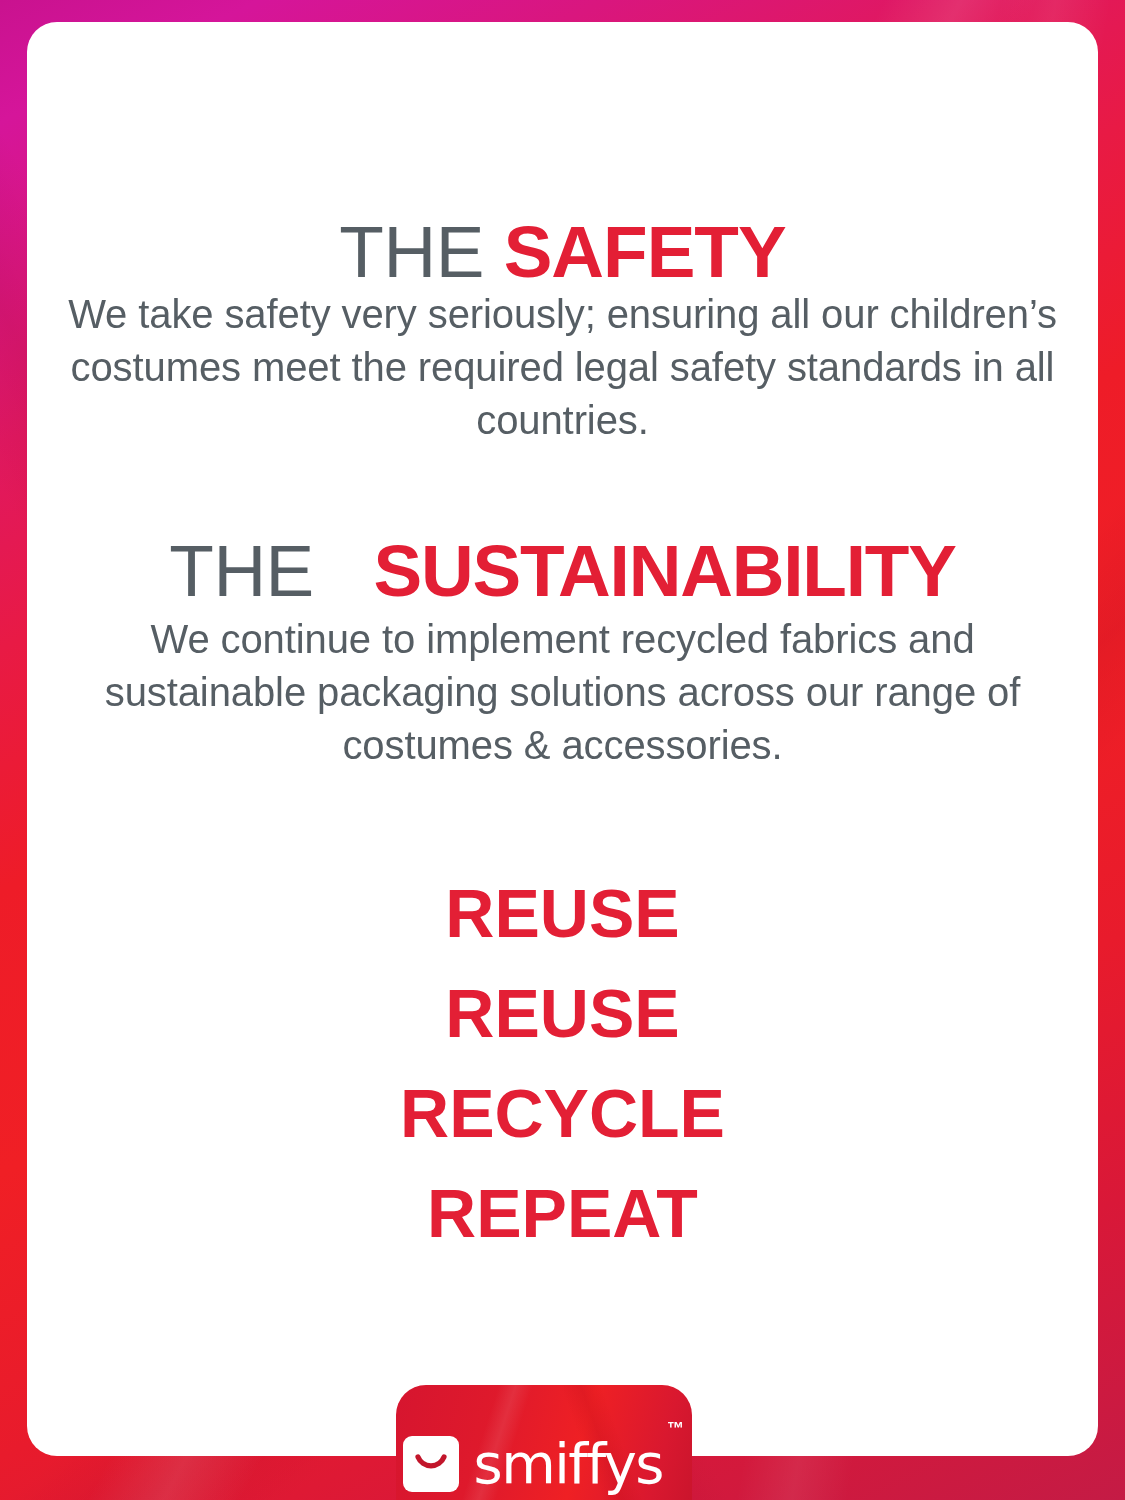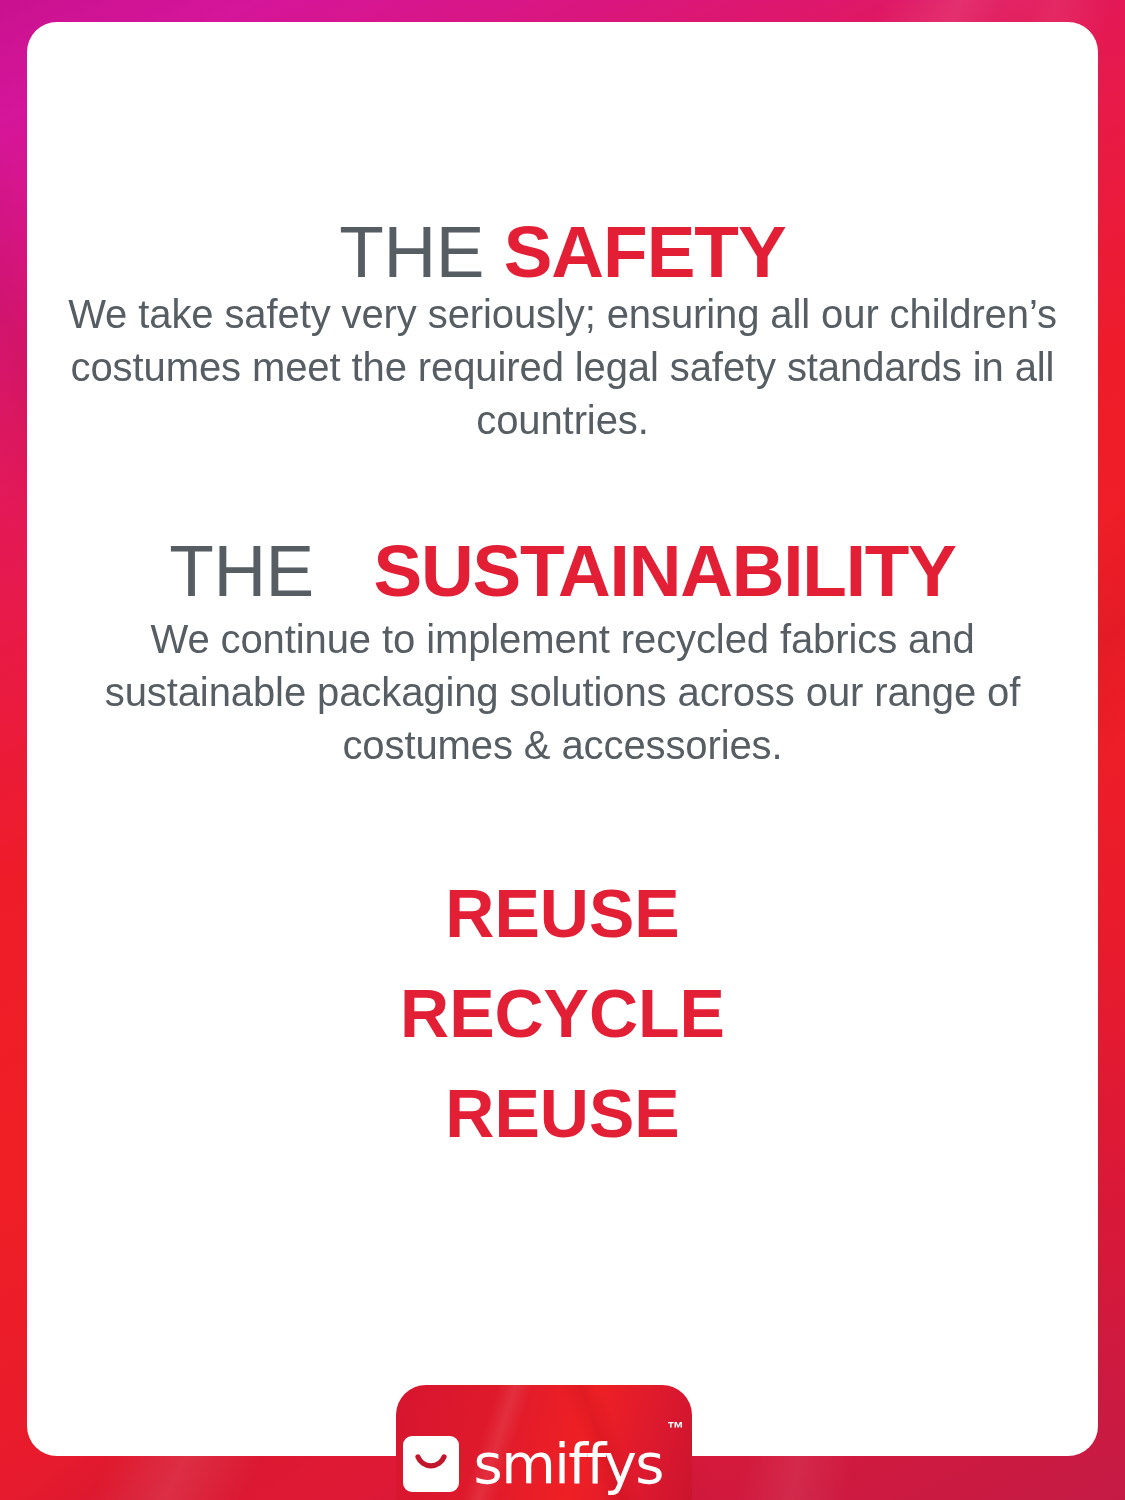--- a/index.html
+++ b/index.html
@@ -202,22 +202,23 @@
     <h1 class="heading h-safety"><span>THE </span><span class="accent">SAFETY</span></h1>
 
     <p class="para para-safety">We take safety very seriously; ensuring all our children’s costumes meet the required legal safety standards in all countries.</p>
 
     <h1 class="heading h-sustain"><span>THE </span><span class="accent">SUSTAINABILITY</span></h1>
 
     <p class="para para-sustain">We continue to implement recycled fabrics and sustainable packaging solutions across our range of costumes &amp; accessories.</p>
 
     <div class="rlist">
       <div class="rword">REUSE</div>
+      <div class="rword">REUSE</div>
       <div class="rword">RECYCLE</div>
-      <div class="rword">REUSE</div>
+      <div class="rword">REPEAT</div>
     </div>
 
   </div>
 </div>
 
 <div class="notch-left"></div>
 <div class="notch-right"></div>
 
 <div class="logo-tab">
 

